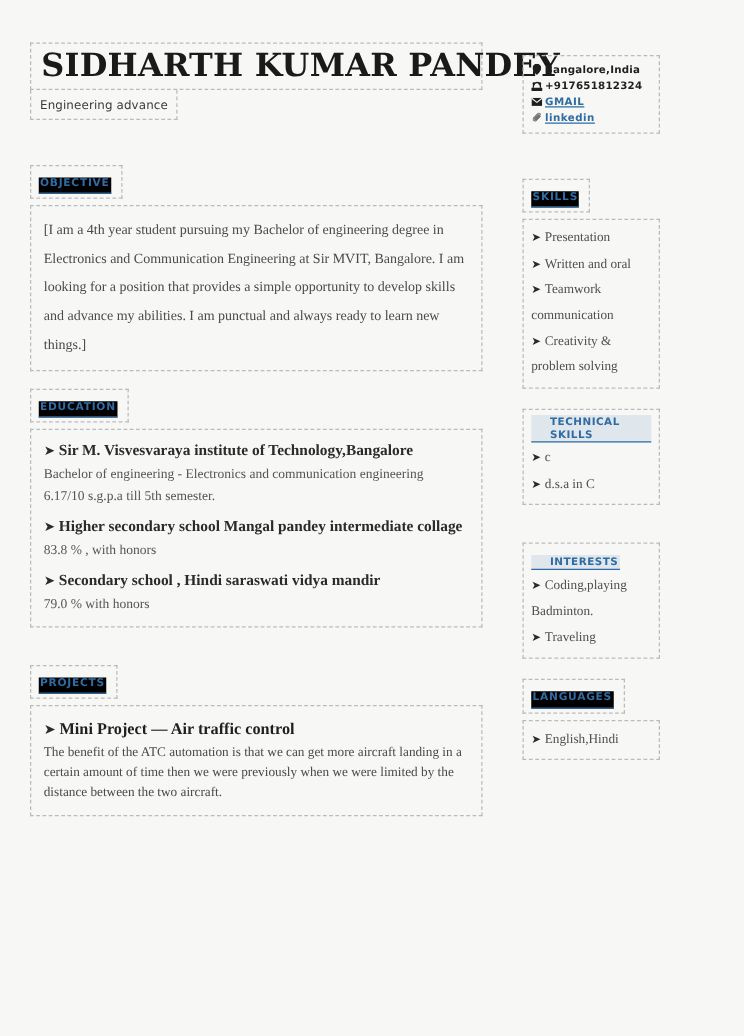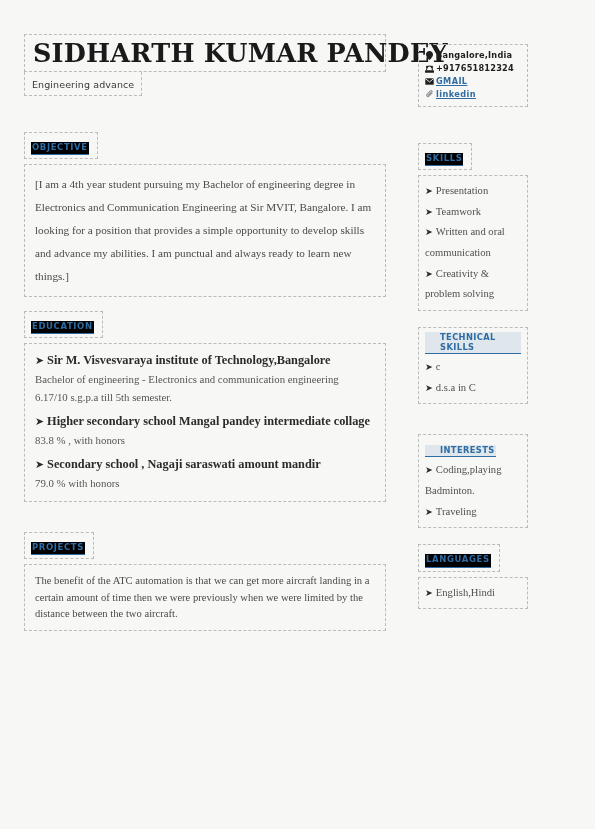--- a/index.html
+++ b/index.html
@@ -257,36 +257,39 @@
 
         <div class="edu-entry">
           <div class="edu-title">
             <span class="arrow">➤</span><span>Higher secondary school Mangal pandey intermediate collage</span>
           </div>
           <div class="edu-line">83.8 % , with honors</div>
         </div>
 
         <div class="edu-entry">
           <div class="edu-title">
-            <span class="arrow">➤</span><span>Secondary school , Nagaji saraswati amount mandir</span>
+            <span class="arrow">➤</span><span>Secondary school , Hindi saraswati vidya mandir</span>
           </div>
           <div class="edu-line">79.0 % with honors</div>
         </div>
 
       </div>
     </div>
 
     <div class="gap-c"></div>
 
     
     <div>
       <div class="sec-head">
         <span class="sec-head-txt">PROJECTS</span>
       </div>
       <div class="sec-body">
+        <div class="proj-title">
+          <span class="arrow">➤</span><span>Mini Project — Air traffic control</span>
+        </div>
         <div class="proj-desc">The benefit of the ATC  automation is that we can get more aircraft landing in a certain amount of time then we were previously when we were limited by the distance between the two aircraft.</div>
       </div>
     </div>
 
   </div>
 
   <div class="right-col">
 
     <div class="contact-box">
 
@@ -333,22 +336,22 @@
     </div>
 
     <div class="gap-a"></div>
 
     <div>
       <div class="sec-head">
         <span class="sec-head-txt">SKILLS</span>
       </div>
       <div class="r-list">
         <div class="r-item"><span class="arrow">➤</span><span>Presentation</span></div>
+        <div class="r-item"><span class="arrow">➤</span><span>Written and oral</span></div>
         <div class="r-item"><span class="arrow">➤</span><span>Teamwork</span></div>
-        <div class="r-item"><span class="arrow">➤</span><span>Written and oral</span></div>
         <div class="r-cont">communication</div>
         <div class="r-item"><span class="arrow">➤</span><span>Creativity &amp;</span></div>
         <div class="r-cont">problem solving</div>
       </div>
     </div>
 
     <div class="gap-d"></div>
 
     <div>
       <div class="combo-box">

